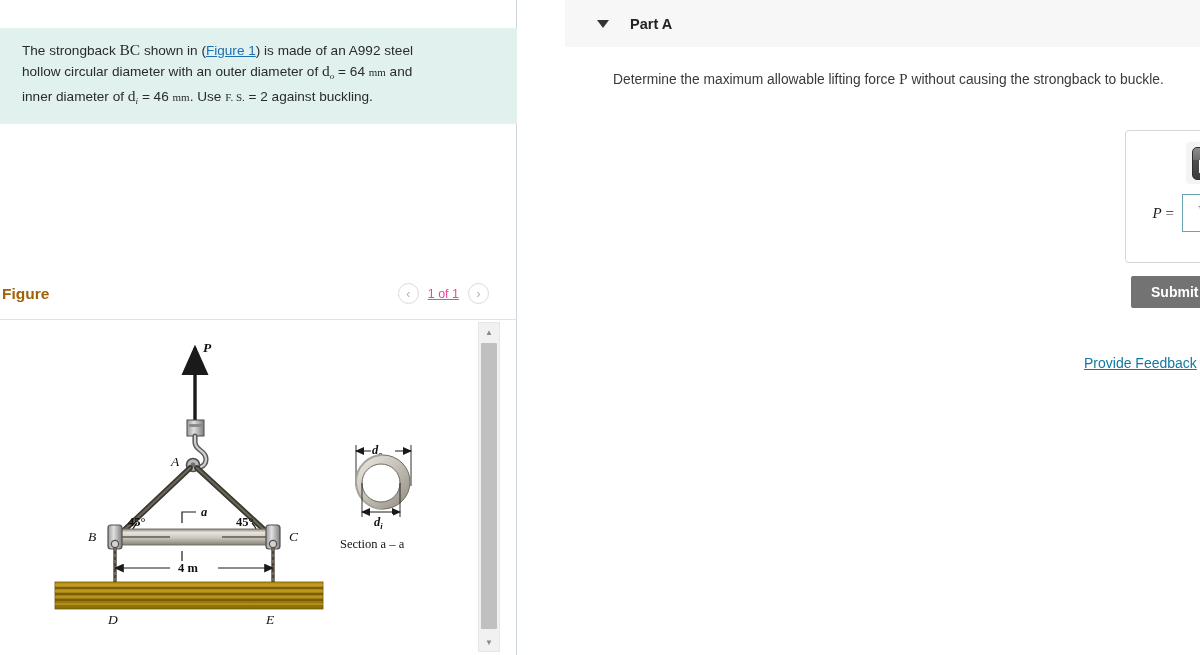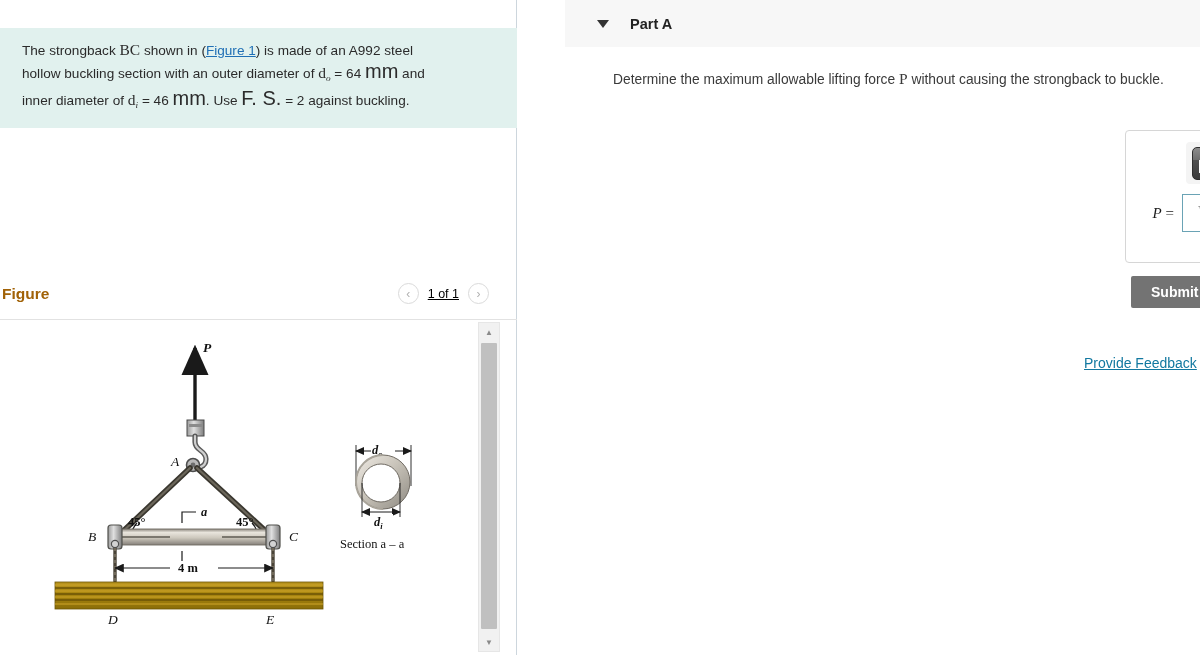--- a/index.html
+++ b/index.html
@@ -22,39 +22,39 @@
   .problem-box {
     position: absolute; left: 0; top: 28px;
     width: 517px;
     background: #e1f1ee;
     padding: 12px 40px 14px 22px;
   }
   .problem-text {
     font-size: 13.6px; line-height: 20px; color: #2b2b2b;
   }
   .mathit { font-family: "Liberation Serif", serif; font-size: 15.5px; }
-  .mathrm { font-family: Liberation Sans, sans-serif; font-style: normal; font-size: 20px; }
+  .mathrm { font-family: Liberation Serif, serif; font-style: normal; font-size: 11px; }
   .sub { font-size: 0.68em; vertical-align: -0.28em; font-style: italic; }
   a.figlink { color: #1f6fb5; text-decoration: underline; margin-top: 36px; }
 
   .figure-header {
     position: absolute; left: 0; top: 283px; width: 517px; height: 32px;
   }
   .figure-title {
     position: absolute; left: 2px; top: 2px;
     font-size: 15.5px; font-weight: bold; color: #a16207;
   }
   .fig-nav { position: absolute; right: 28px; top: 0px; display: flex; align-items: center; gap: 9px; }
   .nav-circle {
     width: 21px; height: 21px; border-radius: 50%;
     border: 1px solid #dadada; color: #b0b0b0;
     display: flex; align-items: center; justify-content: center;
     font-size: 12px; background: #fff;
   }
-  .nav-count { font-size: 12.5px; color: #000000; text-decoration: underline; }
+  .nav-count { font-size: 12.5px; color: #ec4899; text-decoration: underline; }
 
   .figure-rule {
     position: absolute; left: 0; top: 319px; width: 517px; height: 1px; background: #e2e2e2;
   }
   .figure-area {
     position: absolute; left: 0; top: 320px; width: 474px; height: 335px; background: #fff;
     overflow: hidden;
   }
 
   
@@ -145,21 +145,21 @@
 </head>
 <body>
 
 <div class="page">
 
   <div class="left-panel">
 
     <div class="problem-box">
       <div class="problem-text">
         <span>The strongback </span><span class="mathit">BC</span><span> shown in (</span><a class="figlink" href="#">Figure 1</a><span>) is made of an A992 steel</span><br>
-        <span>hollow buckling section with an outer diameter of </span><span class="mathit">d</span><span class="mathit sub">o</span><span> = 64 </span><span class="mathrm">mm</span><span> and</span><br>
+        <span>hollow circular diameter with an outer diameter of </span><span class="mathit">d</span><span class="mathit sub">o</span><span> = 64 </span><span class="mathrm">mm</span><span> and</span><br>
         <span>inner diameter of </span><span class="mathit">d</span><span class="mathit sub">i</span><span> = 46 </span><span class="mathrm">mm</span><span>. Use </span><span class="mathrm">F. S.</span><span> = 2 against buckling.</span>
       </div>
     </div>
 
     <div class="figure-header">
       <div class="figure-title">Figure</div>
       <div class="fig-nav">
         <div class="nav-circle">‹</div>
         <div class="nav-count">1 of 1</div>
         <div class="nav-circle">›</div>

